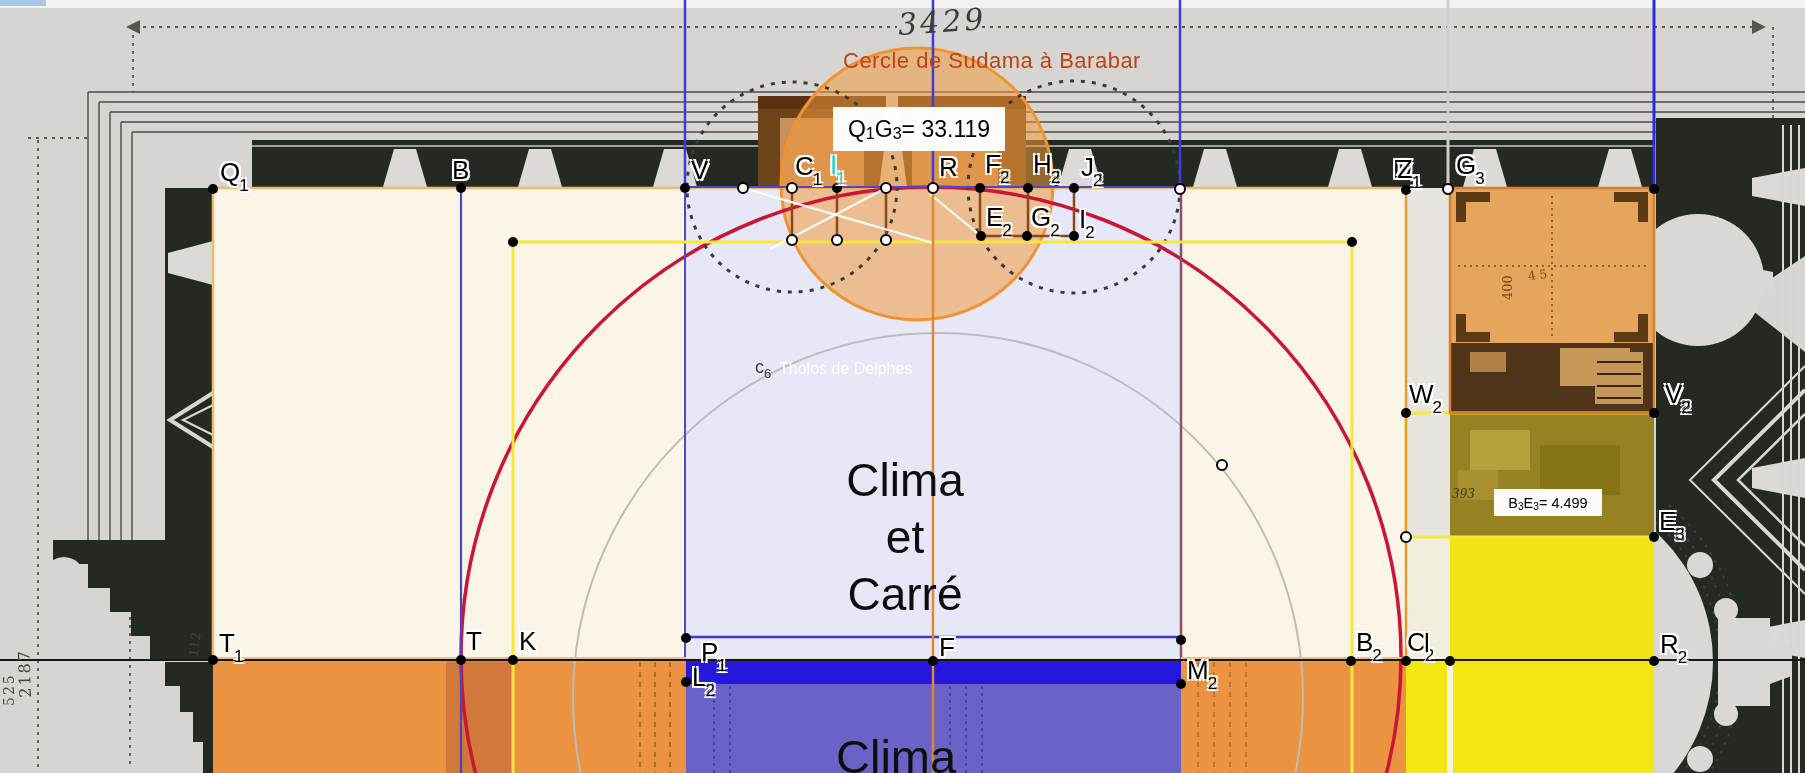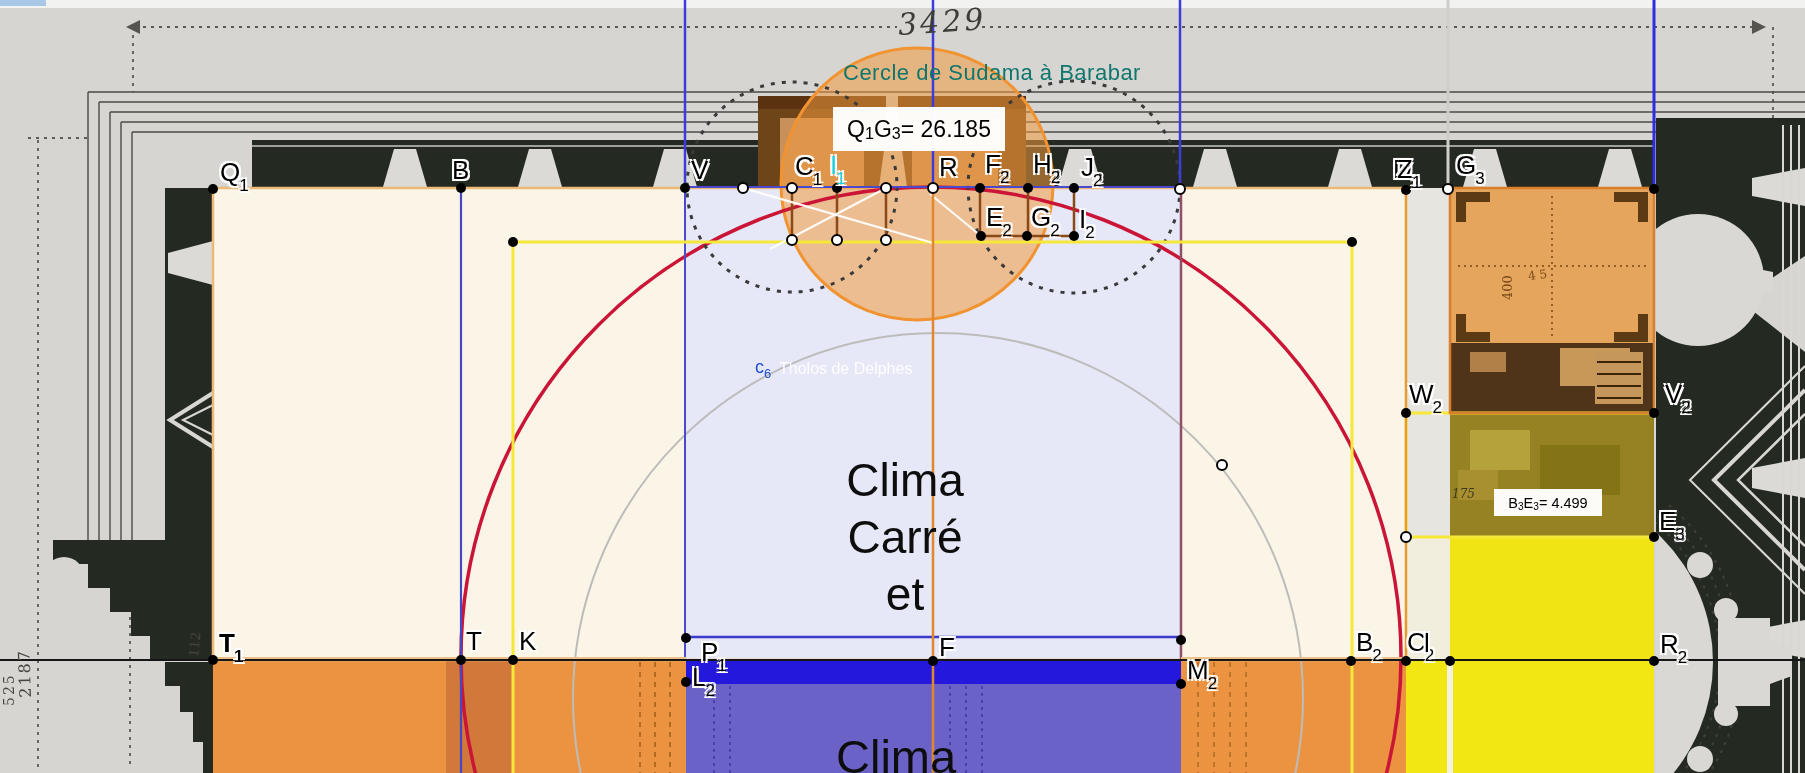--- a/index.html
+++ b/index.html
@@ -246,56 +246,56 @@
           <line x1="730" y1="686" x2="730" y2="773"></line>
       <line x1="950" y1="686" x2="950" y2="773"></line>
           <line x1="966" y1="686" x2="966" y2="773"></line>
       <line x1="982" y1="686" x2="982" y2="773"></line>
     </g>
     <line x1="686" y1="637" x2="1181" y2="637" stroke="#3a3ac8" stroke-width="2.5"></line>
     <line x1="933" y1="187" x2="933" y2="773" stroke="#e2882c" stroke-width="2.5"></line>
   </g>
 </svg>
 
-<div class="txt" style="left:843px;top:60px;font-size:22px;color:#0f766e;letter-spacing:.5px;text-align:center;">Cercle de Sudama à Barabar</div>
+<div class="txt" style="left:843px;top:48px;font-size:22px;color:#c2410c;letter-spacing:.5px;text-align:center;">Cercle de Sudama à Barabar</div>
 
 <div class="measure-box" style="left:833px;top:107px;width:172px;height:44px;font-size:23px;">
   <span>Q</span>
       <sub>1</sub>
       <span>G</span>
       <sub>3</sub>
-      <span> = 26.185</span>
+      <span> = 33.119</span>
 </div>
 
 <div class="measure-box" style="left:1494px;top:489px;width:108px;height:27px;font-size:14.5px;">
   <span>B</span>
       <sub>3</sub>
       <span>E</span>
       <sub>3</sub>
       <span> = 4.499</span>
 </div>
 
-<div class="txt" style="left:755px;top:357px;font-size:18px;color:#1d4ed8;">
+<div class="txt" style="left:755px;top:357px;font-size:18px;color:#404040;">
   <span>c</span><sub style="font-size:13px;">6</sub>
 </div>
 <div class="txt" style="left:779px;top:360px;font-size:16px;color:rgba(255,255,255,0.93);font-weight:500;">Tholos de Delphes</div>
 
 <div class="bigword" style="left:770px;top:452px;width:270px;font-size:46px;line-height:57px;">
   <div>Clima</div>
+  <div>et</div>
   <div>Carré</div>
-  <div>et</div>
 </div>
 
 <div class="bigword" style="left:836px;top:729px;font-size:47px;">Clima</div>
 
 <div class="plan-dim" style="left:898px;top:4px;font-size:30px;font-style:italic;letter-spacing:3px;transform:rotate(-4deg);color:#3c3c38;">3429</div>
 <div class="plan-dim" style="left:16px;top:698px;font-size:16px;letter-spacing:2px;transform:rotate(-92deg);transform-origin:0 0;">2187</div>
 <div class="plan-dim" style="left:1px;top:706px;font-size:14px;letter-spacing:2px;transform:rotate(-90deg);transform-origin:0 0;">525</div>
 <div class="plan-dim" style="left:186px;top:656px;font-size:13px;transform:rotate(-84deg);transform-origin:0 0;">112</div>
-<div class="plan-dim" style="left:1452px;top:487px;font-size:12px;font-style:italic;color:#3f3820;">175</div>
+<div class="plan-dim" style="left:1452px;top:487px;font-size:12px;font-style:italic;color:#3f3820;">393</div>
 <div class="plan-dim" style="left:1500px;top:300px;font-size:13px;color:#7a4a18;transform:rotate(-90deg);transform-origin:0 0;">400</div>
 <div class="plan-dim" style="left:1528px;top:268px;font-size:12px;color:#7a4a18;transform:rotate(-8deg);">4 5</div>
 
 <div id="points">
       <div class="dot" style="left: 213px; top: 189px;"></div>
       <span class="ptl" style="left: 220px; top: 159px;">Q<sub>1</sub></span>
       <div class="dot" style="left: 461px; top: 188px;"></div>
       <span class="ptl" style="left: 452px; top: 157px;">B</span>
       <div class="dot" style="left: 685px; top: 188px;"></div>
       <span class="ptl" style="left: 691px; top: 157px;">V</span>
@@ -333,21 +333,21 @@
       <div class="dot" style="left: 1352px; top: 242px;"></div>
       <div class="dot" style="left: 1406px; top: 413px;"></div>
       <span class="ptl" style="left: 1409px; top: 381px;">W<sub>2</sub></span>
       <div class="dot" style="left: 1654px; top: 413px;"></div>
       <span class="ptl" style="left: 1659px; top: 381px; margin-left: 6px;">V<sub>2</sub></span>
       <div class="dot" style="left: 1654px; top: 537px;"></div>
       <span class="ptl" style="left: 1659px; top: 508px;">E<sub>3</sub></span>
       <div class="dot open" style="left: 1406px; top: 537px;"></div>
       <div class="dot open" style="left: 1222px; top: 465px;"></div>
       <div class="dot" style="left: 213px; top: 660px;"></div>
-      <span class="ptl" style="left: 219px; top: 630px; font-weight: bold;">T<sub>1</sub></span>
+      <span class="ptl" style="left: 219px; top: 630px;">T<sub>1</sub></span>
       <div class="dot" style="left: 461px; top: 660px;"></div>
       <span class="ptl" style="left: 466px; top: 628px;">T</span>
       <div class="dot" style="left: 513px; top: 660px;"></div>
       <span class="ptl" style="left: 519px; top: 628px;">K</span>
       <div class="dot" style="left: 686px; top: 638px;"></div>
       <span class="ptl" style="left: 692px; top: 639px; padding-left: 9px;">P<sub>1</sub></span>
       <div class="dot" style="left: 686px; top: 682px;"></div>
       <span class="ptl" style="left: 692px; top: 664px;">L<sub>2</sub></span>
       <div class="dot" style="left: 933px; top: 661px;"></div>
       <span class="ptl" style="left: 939px; top: 634px;">F</span>

